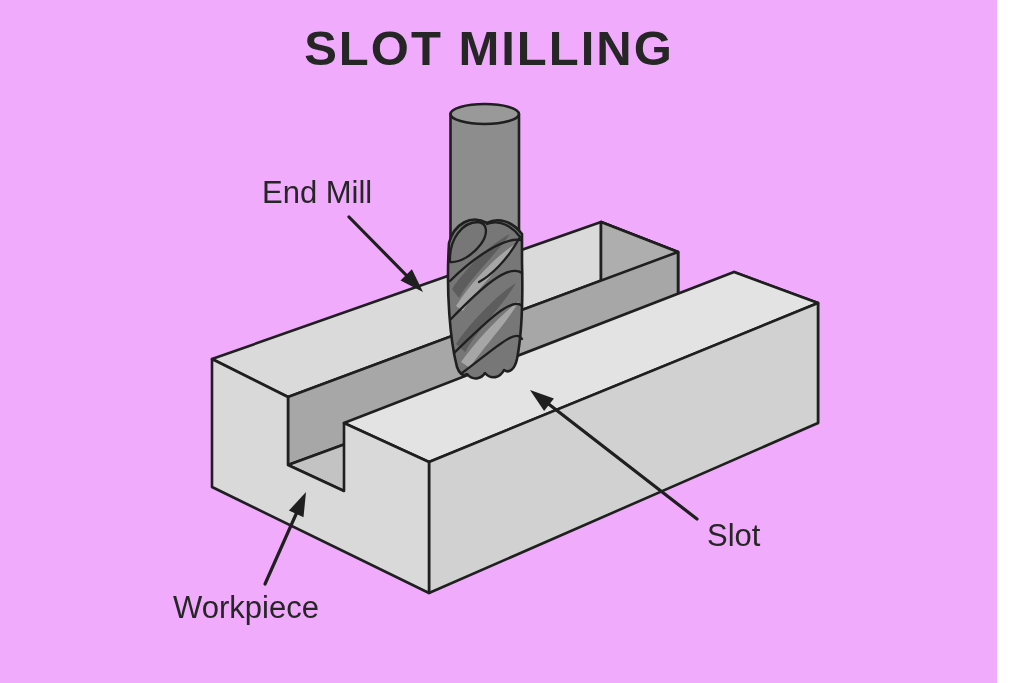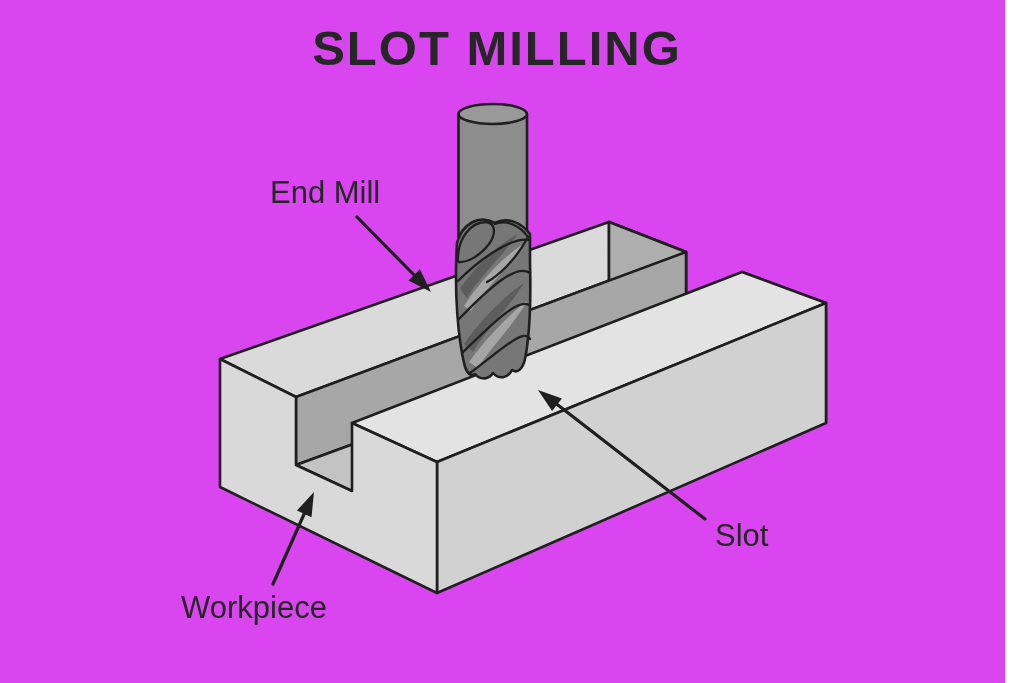--- a/index.html
+++ b/index.html
@@ -1,20 +1,19 @@
 <!DOCTYPE html>
 <html><head>
 <meta charset="utf-8">
 <style>
   html, body { margin: 0; padding: 0; background: #ffffff; }
   .stage {
-    width: 997px; height: 683px; background: #d946ef;
+    width: 997px; height: 683px; background: #f0abfc;
     position: relative; overflow: hidden;
     font-family: "Liberation Sans", sans-serif;
-    padding-left: 8px;
   }
   svg { display: block; }
   .ol   { stroke: #1f1f1f; stroke-width: 2.6; stroke-linejoin: round; }
   .ol-thin { stroke: #1f1f1f; stroke-width: 2.3; stroke-linejoin: round; fill: none; stroke-linecap: round; }
   .leader { stroke: #1f1f1f; stroke-width: 3.2; stroke-linecap: round; }
   .title-text {
     font-family: "Liberation Sans", sans-serif;
     font-size: 49px; font-weight: bold; letter-spacing: 2px;
   }
   .label-text {

